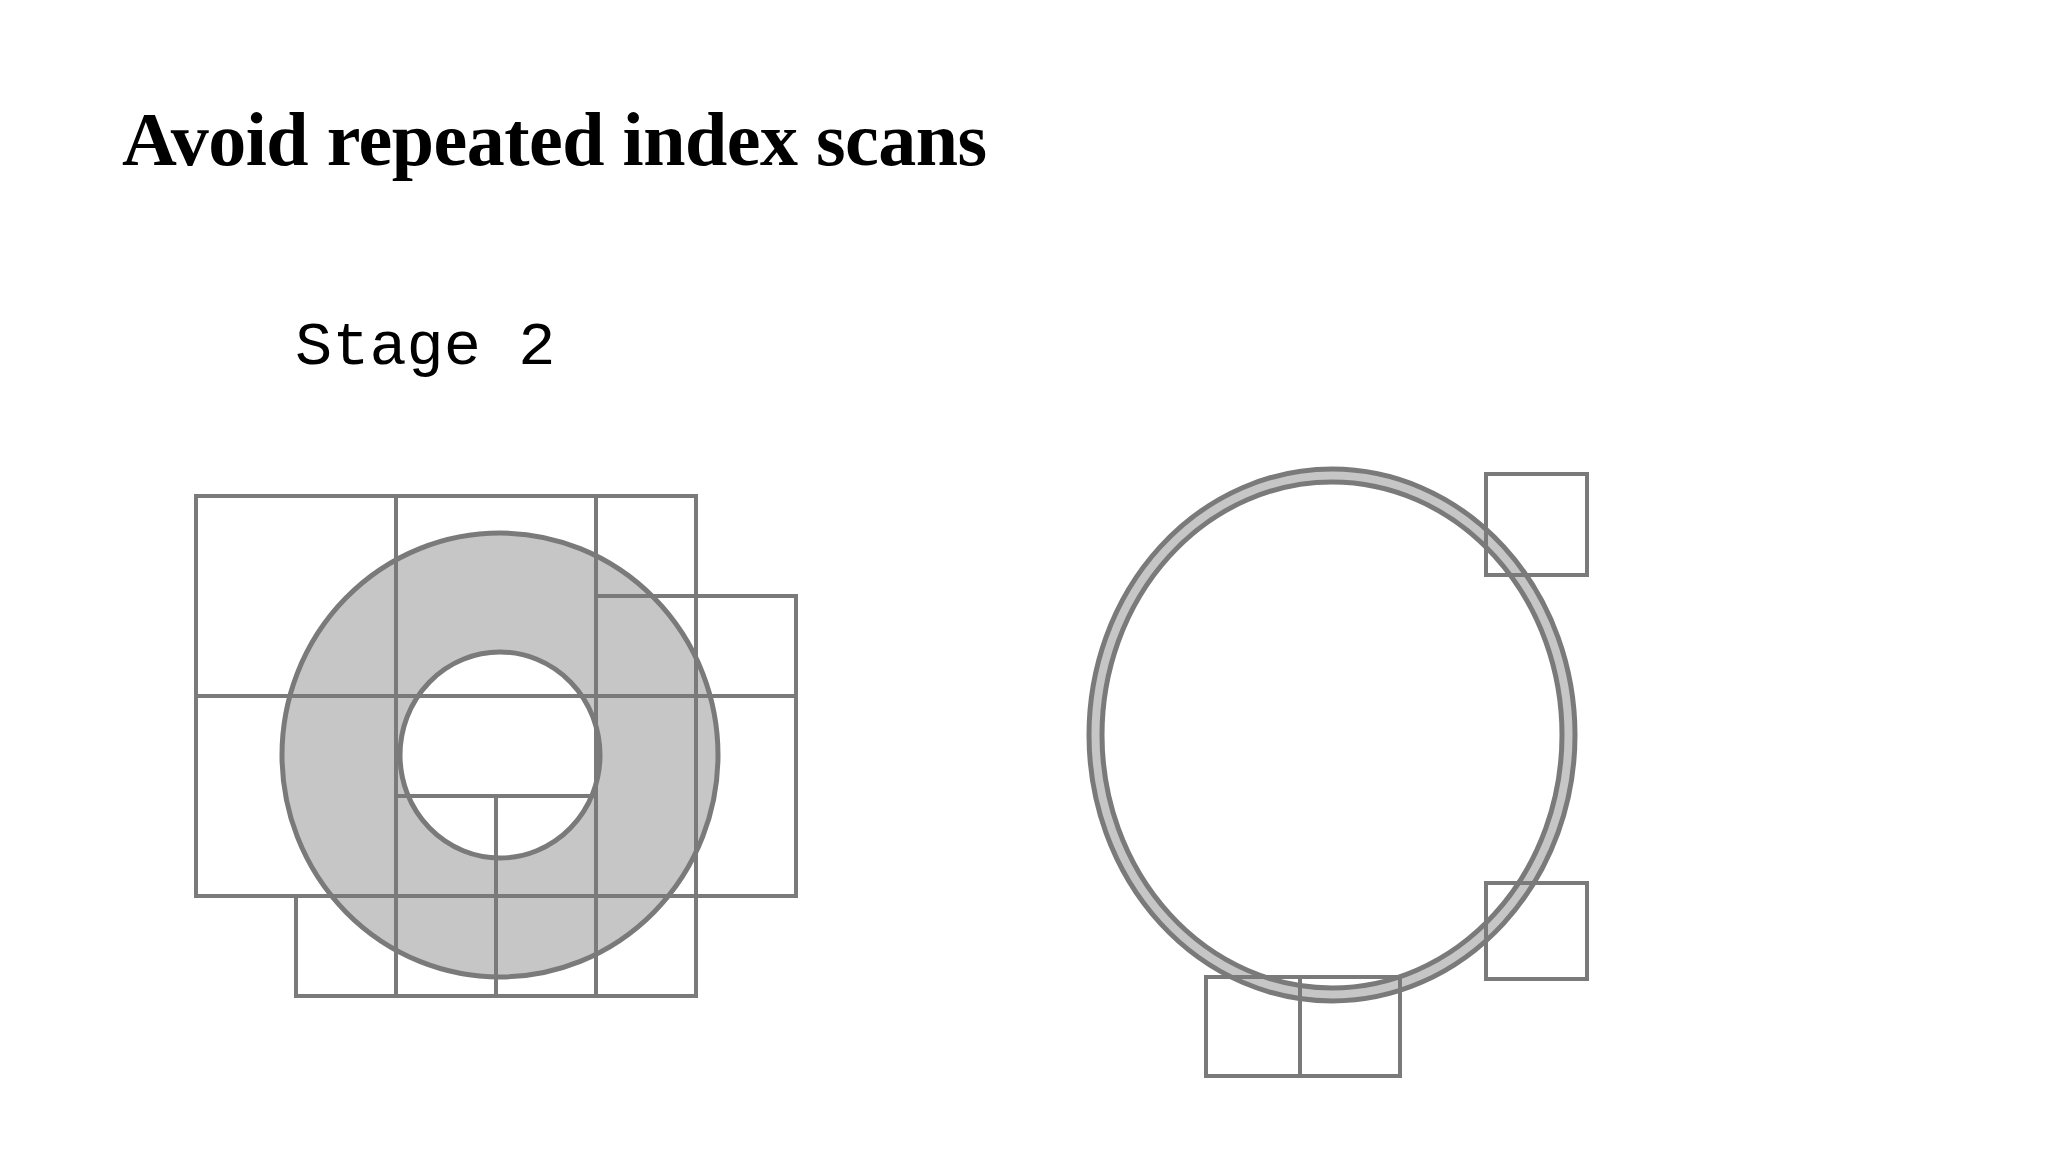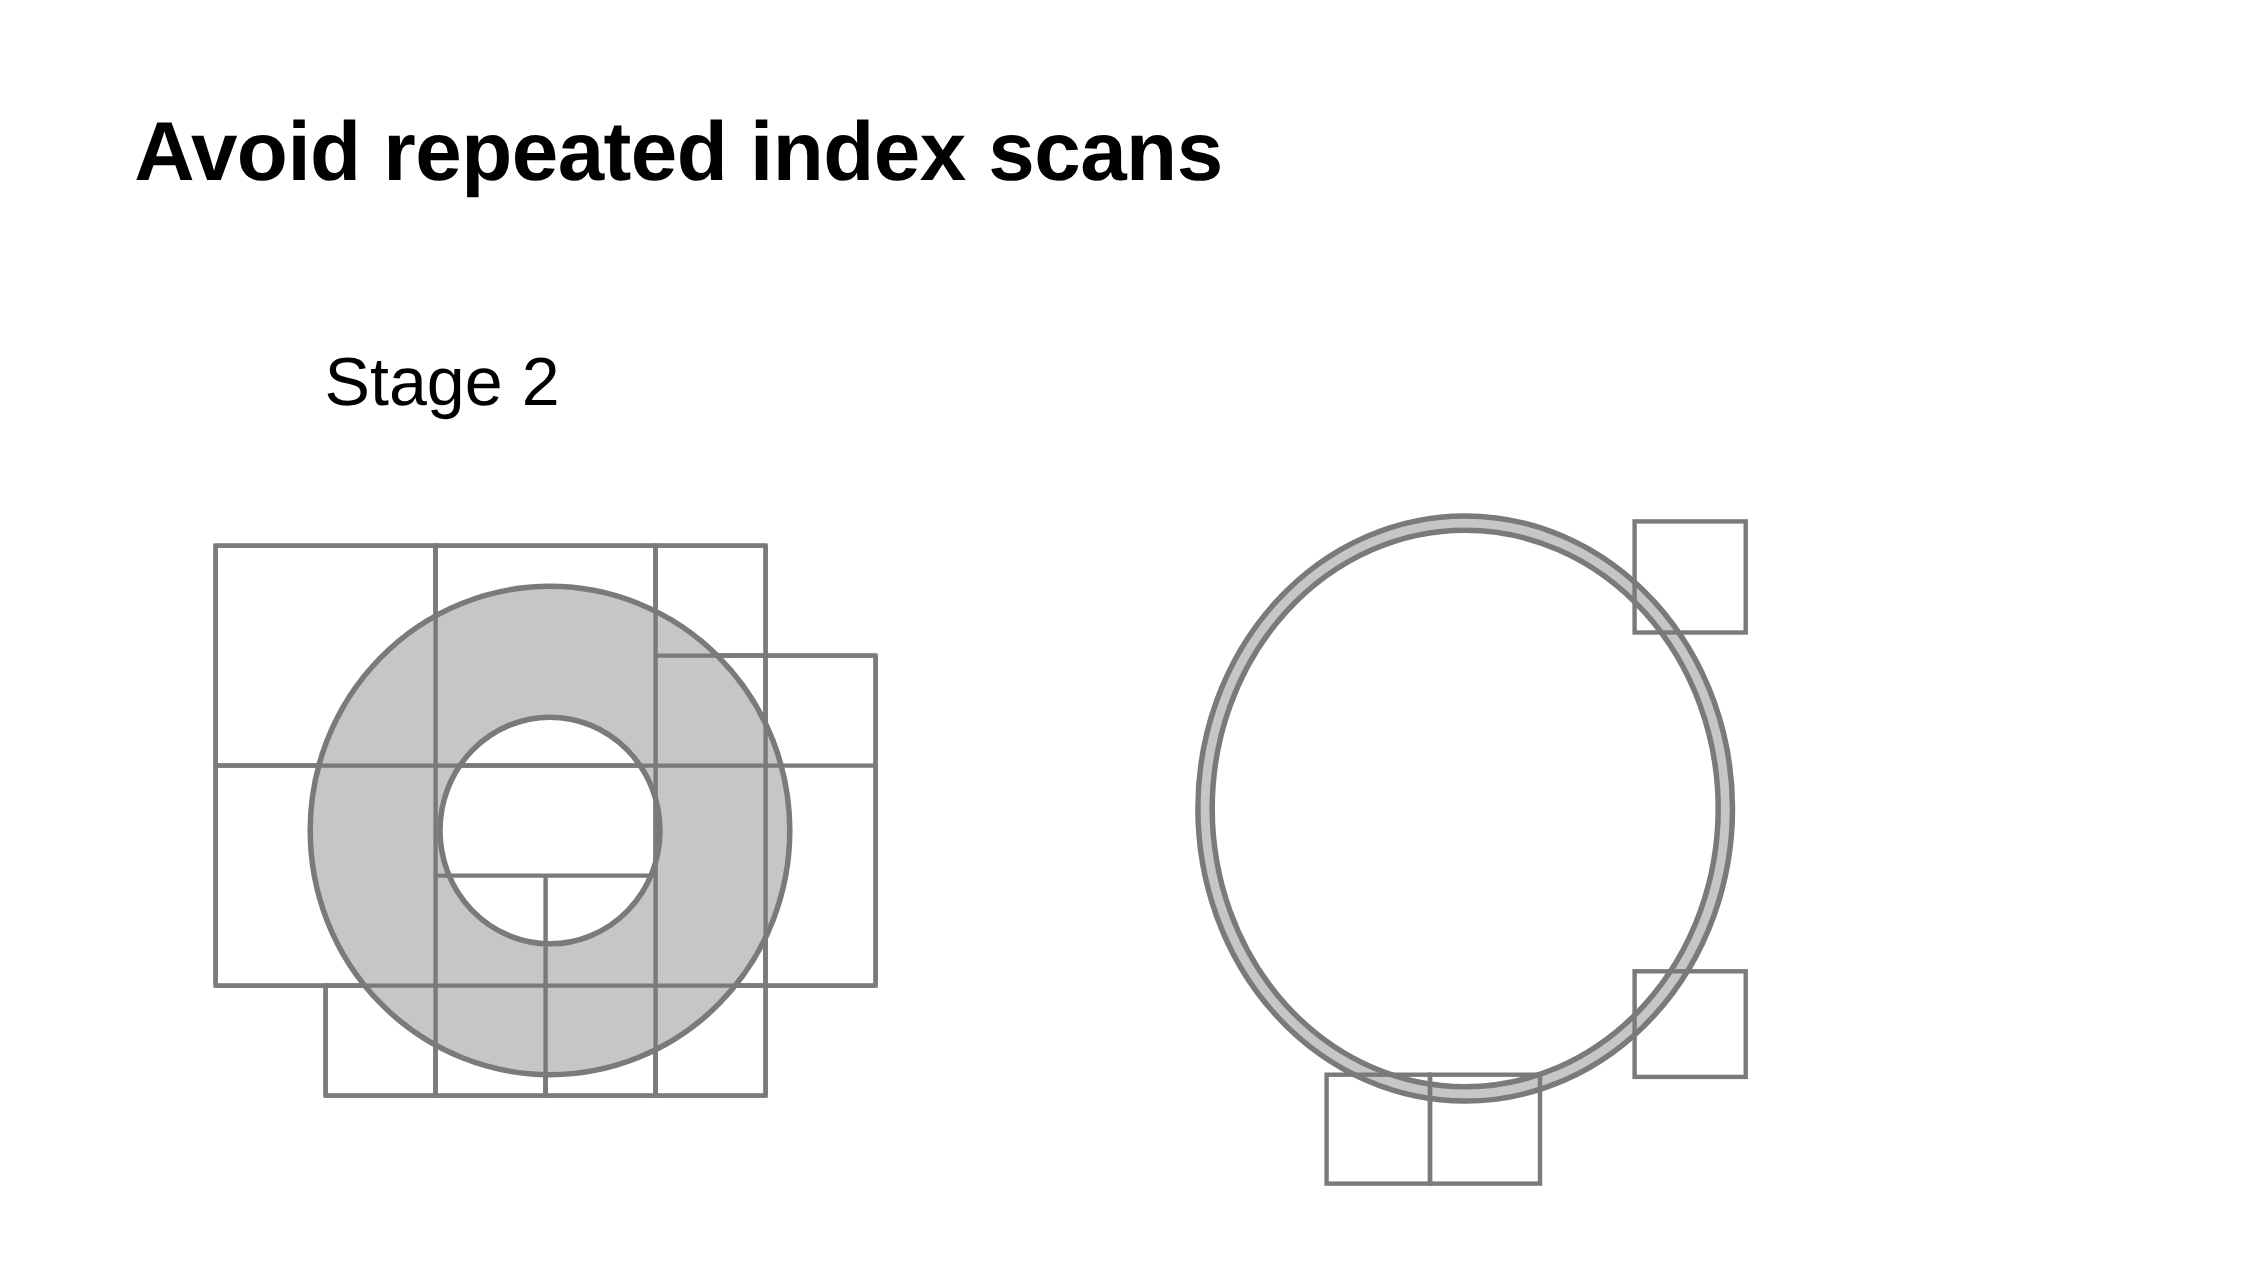--- a/index.html
+++ b/index.html
@@ -22,33 +22,33 @@
     width: 2048px;
     height: 1152px;
     background: #ffffff;
   }
 
   
   #slide-title {
     position: absolute;
     left: 122px;
     top: 96px;
-    font-family: Liberation Sans, sans-serif;
+    font-family: Liberation Serif, serif;
     font-weight: bold;
     font-size: 76px;
     line-height: 86px;
     color: #000000;
     letter-spacing: -0.5px;
     white-space: nowrap;
   }
 
   
   .stage-caption {
     position: absolute;
-    font-family: Liberation Sans, sans-serif;
+    font-family: Liberation Mono, monospace;
     font-weight: normal;
     font-size: 62px;
     line-height: 72px;
     color: #000000;
     white-space: nowrap;
   }
   #stage-2-caption { left: 295px; top: 312px; }
 
   
   .figure {

